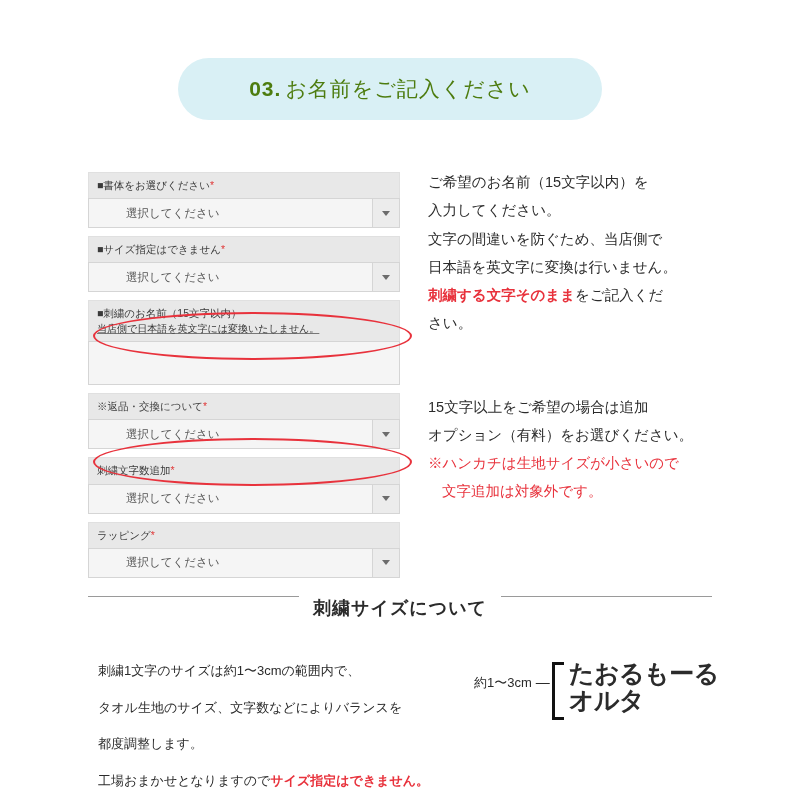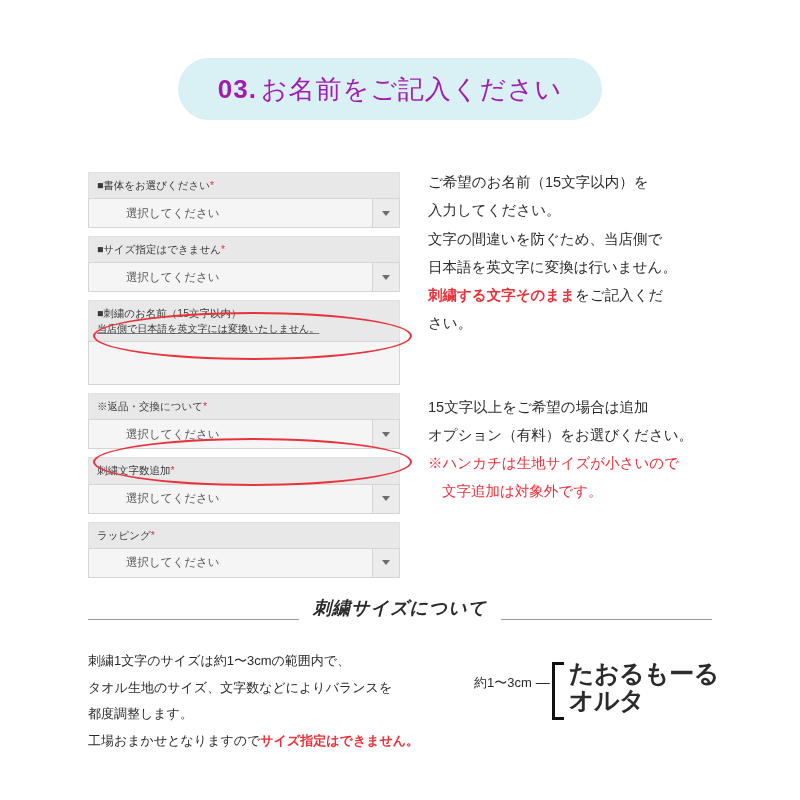--- a/index.html
+++ b/index.html
@@ -16,23 +16,23 @@
   
   .header-pill{
     position:absolute;
     left:178px;top:58px;
     width:424px;height:62px;
     background:#d9f0f5;
     border-radius:31px;
     display:flex;align-items:center;justify-content:center;
   }
   .header-pill .title{
-    font-size:26px;
+    font-size:21px;
     letter-spacing:1px;
-    color:#a21caf;
+    color:#4d7c0f;
   }
   .header-pill .num{
     font-weight:bold;
     margin-right:4px;
   }
 
   
   .form-col{
     position:absolute;
     left:88px;top:172px;
@@ -112,38 +112,38 @@
   .right-col p{margin:0;}
   .blk2{margin-top:55px;}
   .red{color:#e8323c;}
   .red-bold{color:#e8323c;font-weight:bold;}
 
   
   .divider{
     position:absolute;
     left:88px;top:596px;
     width:624px;
-    display:flex;align-items:flex-end;gap:14px;font-style:italic;
+    display:flex;align-items:flex-start;gap:14px;
   }
   .divider .line{flex:1;height:1px;background:#9a9a9a;}
   .divider .dtitle{
     font-size:18px;font-weight:bold;color:#2b2b2b;
     letter-spacing:1px;white-space:nowrap;
   }
 
   
   .bottom-text{
     position:absolute;
     left:88px;top:648px;
     width:380px;
     font-size:13px;
     line-height:2.05;
     color:#2b2b2b;
   }
-  .bottom-text p{margin:0;}
+  .bottom-text p{margin:10px;}
 
   
   .logo-area{
     position:absolute;
     left:474px;top:660px;
     width:280px;
     display:flex;align-items:flex-start;
   }
   .logo-size{
     font-size:13px;

